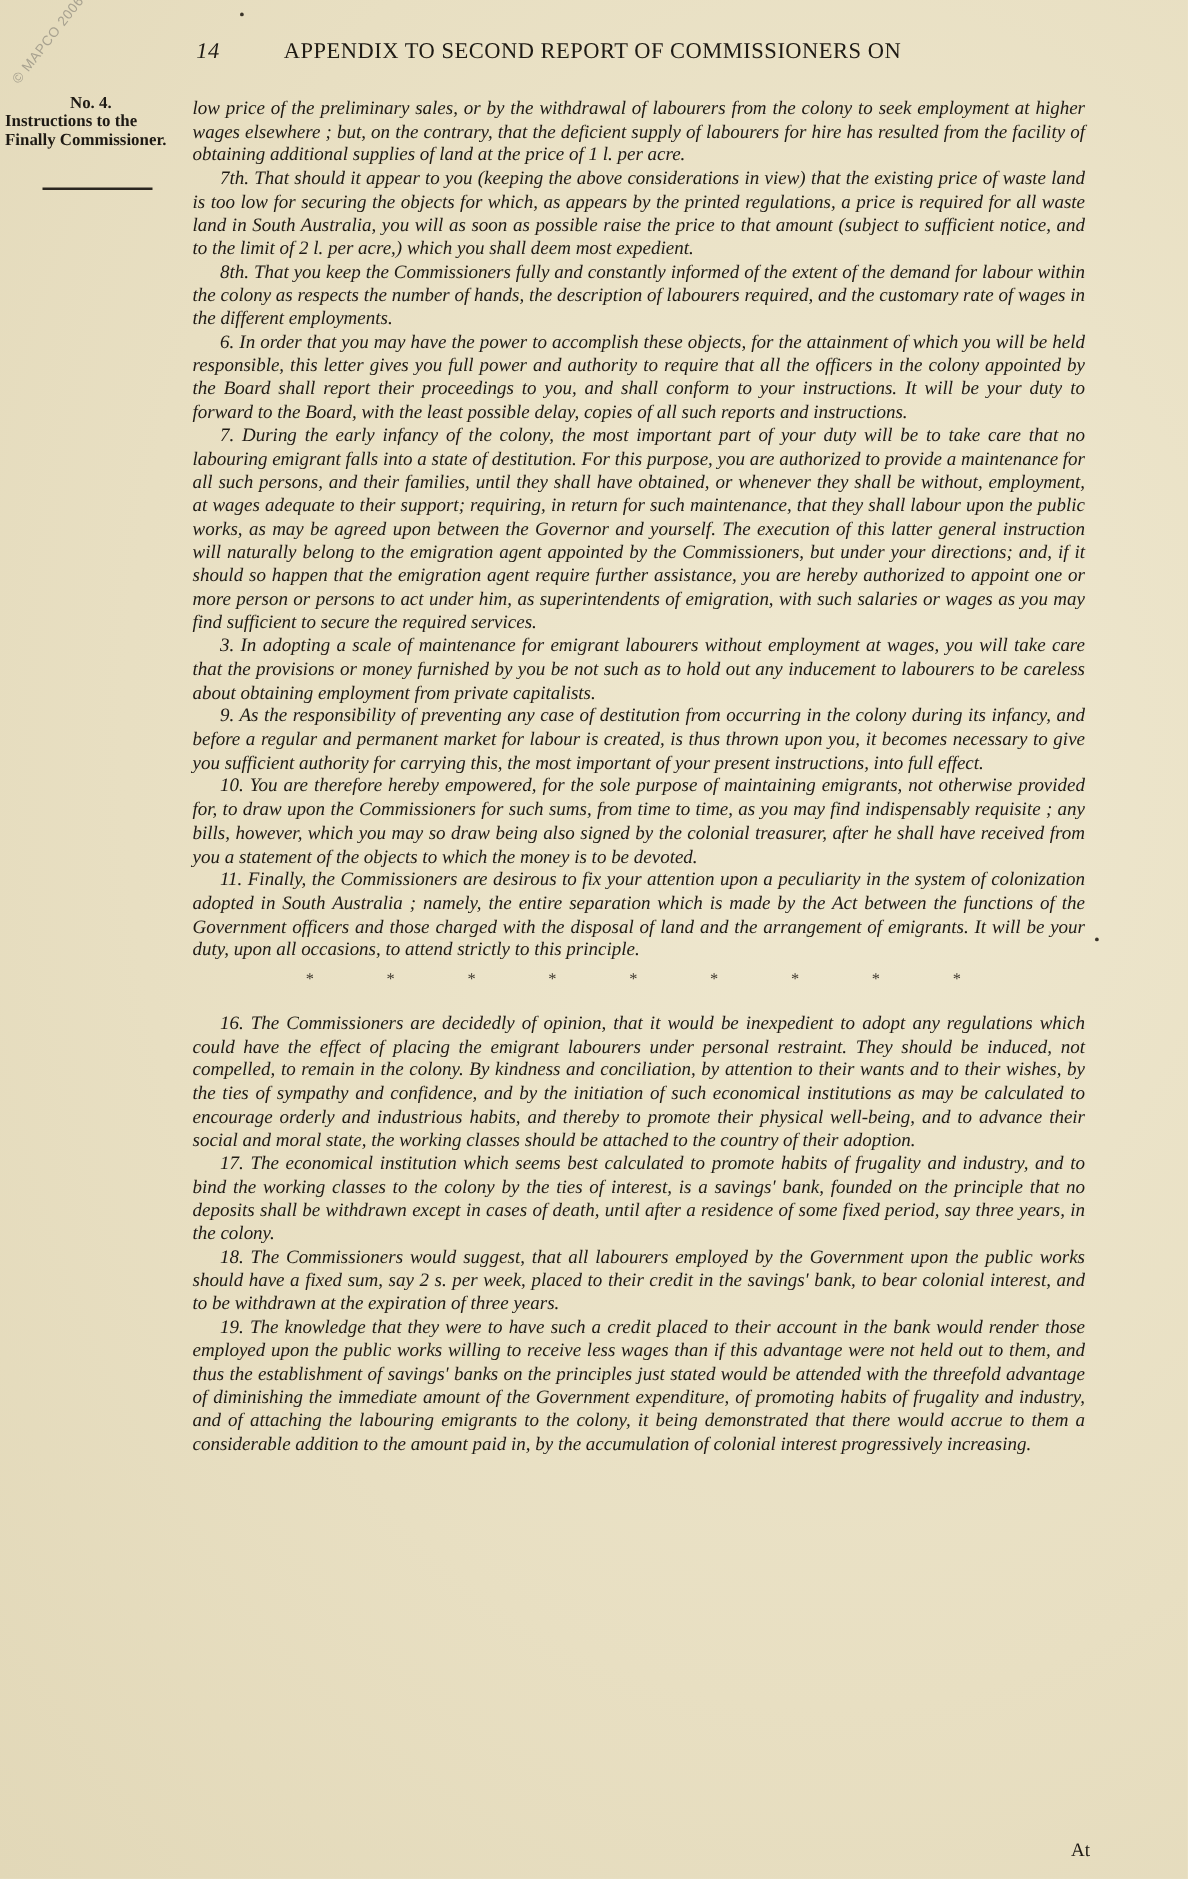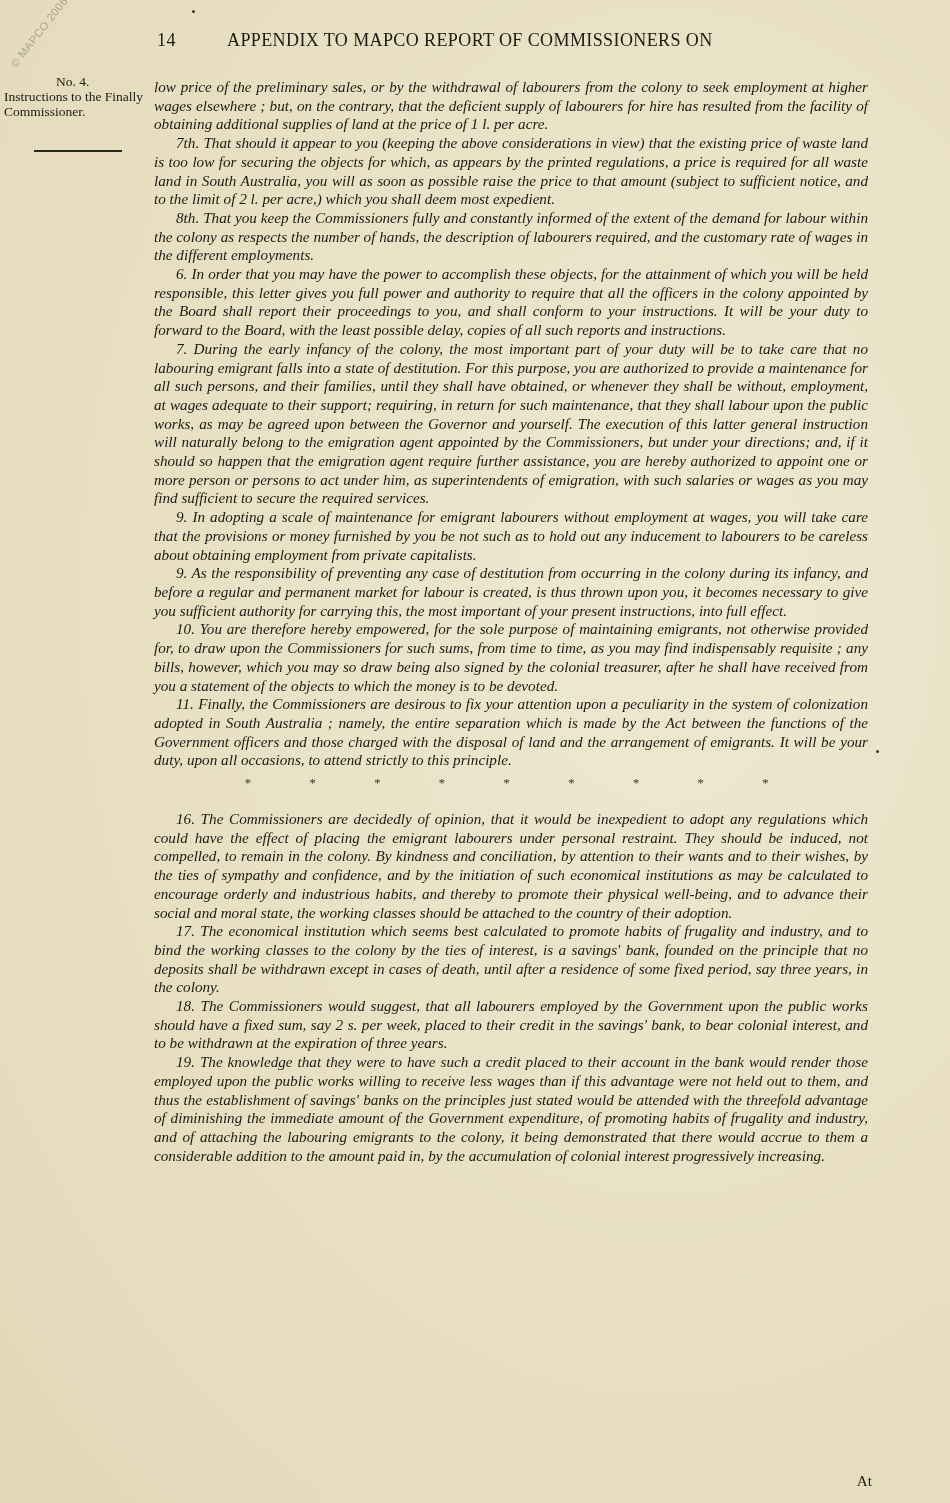--- a/index.html
+++ b/index.html
@@ -14,24 +14,24 @@
   .watermark {
     position: absolute; left: 8px; top: 62px;
     transform: rotate(-52deg); transform-origin: left top;
     font-family: "Liberation Sans", sans-serif; font-size: 11px;
     color: #a8a290; letter-spacing: 0.5px; white-space: nowrap;
   }
   .header {
     position: absolute; left: 157px; top: 30px; width: 720px;
     font-size: 18px; letter-spacing: 0.4px; white-space: nowrap;
   }
-  .header .pageno { display: inline-block; width: 70px; }
+  .header .pageno { display: inline-block; width: 70px; font-style: italic; }
   .margin-note {
     position: absolute; left: 4px; top: 74px; width: 142px;
-    font-size: 13.5px; line-height: 15px; text-align: left;
+    font-size: 13.5px; line-height: 15px; text-align: left; font-weight: bold;
   }
   .margin-note .no { display: block; text-align: left; padding-left: 52px; }
   .margin-rule {
     position: absolute; left: 34px; top: 150px; width: 88px; height: 2px;
     background: #2a2620;
   }
   .body {
     position: absolute; left: 154px; top: 78px; width: 714px;
     font-size: 15.2px; line-height: 18.7px; text-align: justify;
     hyphens: none;
@@ -48,36 +48,36 @@
     position: absolute; right: 78px; top: 1472px; font-size: 15.2px; margin-left: 42px;
   }
   .dot { position: absolute; width: 3px; height: 3px; background: #3a342a; border-radius: 50%; }
 </style>
 </head>
 <body>
 
 <div class="watermark">© MAPCO 2006</div>
 
 <div class="header">
-  <span class="pageno">14</span><span>APPENDIX TO MAPCO REPORT OF COMMISSIONERS ON</span>
+  <span class="pageno">14</span><span>APPENDIX TO SECOND REPORT OF COMMISSIONERS ON</span>
 </div>
 
 <div class="margin-note">
   <span class="no">No. 4.</span>
   <span>Instructions to the Finally Commissioner.</span>
 </div>
 <div class="margin-rule"></div>
 
 <div class="body">
   <p class="cont">low price of the preliminary sales, or by the withdrawal of labourers from the colony to seek employment at higher wages elsewhere ; but, on the contrary, that the deficient supply of labourers for hire has resulted from the facility of obtaining additional supplies of land at the price of 1 l. per acre.</p>
   <p>7th. That should it appear to you (keeping the above considerations in view) that the existing price of waste land is too low for securing the objects for which, as appears by the printed regulations, a price is required for all waste land in South Australia, you will as soon as possible raise the price to that amount (subject to sufficient notice, and to the limit of 2 l. per acre,) which you shall deem most expedient.</p>
   <p>8th. That you keep the Commissioners fully and constantly informed of the extent of the demand for labour within the colony as respects the number of hands, the description of labourers required, and the customary rate of wages in the different employments.</p>
   <p>6. In order that you may have the power to accomplish these objects, for the attainment of which you will be held responsible, this letter gives you full power and authority to require that all the officers in the colony appointed by the Board shall report their proceedings to you, and shall conform to your instructions. It will be your duty to forward to the Board, with the least possible delay, copies of all such reports and instructions.</p>
   <p>7. During the early infancy of the colony, the most important part of your duty will be to take care that no labouring emigrant falls into a state of destitution. For this purpose, you are authorized to provide a maintenance for all such persons, and their families, until they shall have obtained, or whenever they shall be without, employment, at wages adequate to their support; requiring, in return for such maintenance, that they shall labour upon the public works, as may be agreed upon between the Governor and yourself. The execution of this latter general instruction will naturally belong to the emigration agent appointed by the Commissioners, but under your directions; and, if it should so happen that the emigration agent require further assistance, you are hereby authorized to appoint one or more person or persons to act under him, as superintendents of emigration, with such salaries or wages as you may find sufficient to secure the required services.</p>
-  <p>9. In adopting a scale of maintenance for emigrant labourers without employment at wages, you will take care that the provisions or money furnished by you be not such as to hold out any inducement to labourers to be careless about obtaining employment from private capitalists.</p>
+  <p>3. In adopting a scale of maintenance for emigrant labourers without employment at wages, you will take care that the provisions or money furnished by you be not such as to hold out any inducement to labourers to be careless about obtaining employment from private capitalists.</p>
   <p>9. As the responsibility of preventing any case of destitution from occurring in the colony during its infancy, and before a regular and permanent market for labour is created, is thus thrown upon you, it becomes necessary to give you sufficient authority for carrying this, the most important of your present instructions, into full effect.</p>
   <p>10. You are therefore hereby empowered, for the sole purpose of maintaining emigrants, not otherwise provided for, to draw upon the Commissioners for such sums, from time to time, as you may find indispensably requisite ; any bills, however, which you may so draw being also signed by the colonial treasurer, after he shall have received from you a statement of the objects to which the money is to be devoted.</p>
   <p>11. Finally, the Commissioners are desirous to fix your attention upon a peculiarity in the system of colonization adopted in South Australia ; namely, the entire separation which is made by the Act between the functions of the Government officers and those charged with the disposal of land and the arrangement of emigrants. It will be your duty, upon all occasions, to attend strictly to this principle.</p>
   <div class="stars">
     <span>*</span>
     <span>*</span>
     <span>*</span>
     <span>*</span>
     <span>*</span>
     <span>*</span>

